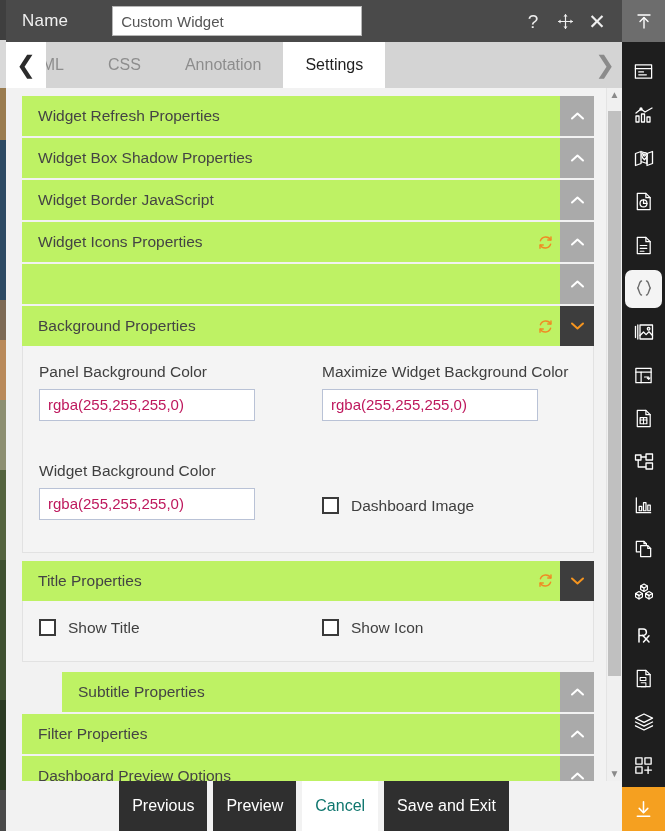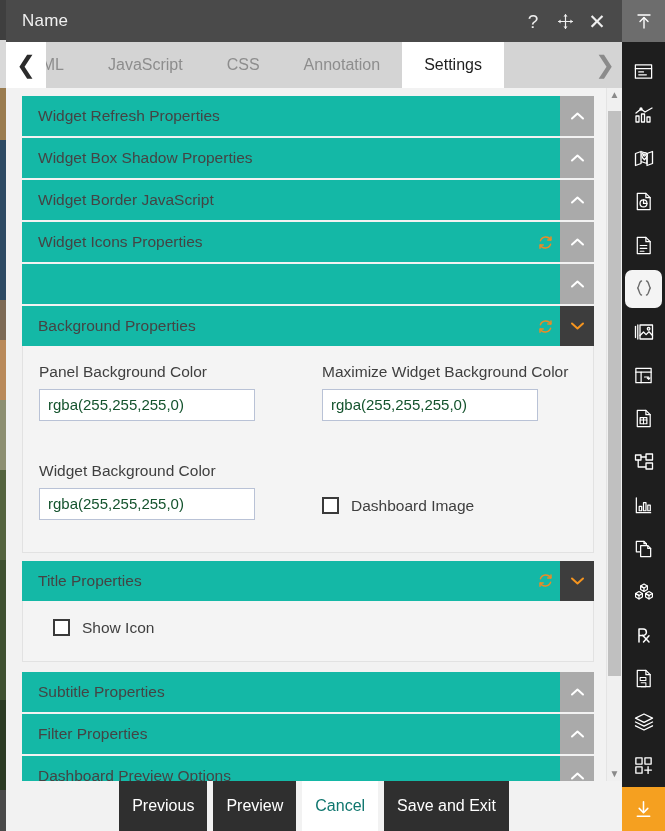--- a/index.html
+++ b/index.html
@@ -79,21 +79,21 @@
   .tab.clipped { padding-left: 0; margin-left: -14px; }
   .tab.active { background: #ffffff; color: #1f1f1f; }
 
   
   .body-wrap { flex: 1; display: flex; overflow: hidden; background: #f2f2f2; position: relative; }
   .panel {
     flex: 1; padding: 8px 12px 0 16px; overflow: hidden;
   }
   .acc { margin-bottom: 2px; }
   .acc-head {
-    height: 40px; background: #14b8a6; display: flex; align-items: center;
+    height: 40px; background: #bef264; display: flex; align-items: center;
     padding-left: 16px; cursor: pointer; position: relative;
   }
   .acc-title { font-size: 15.5px; color: #444444; }
   .acc-right { margin-left: auto; display: flex; align-items: stretch; height: 40px; }
   .refresh-icon {
     width: 30px; display: flex; align-items: center; justify-content: center;
     color: #f08a24; cursor: pointer;
   }
   .toggle {
     width: 34px; display: flex; align-items: center; justify-content: center;
@@ -105,21 +105,21 @@
   .acc-body {
     background: #f4f4f4; border: 1px solid #e2e2e2; border-top: none;
     padding: 16px 16px 32px 16px;
   }
   .grid2 { display: flex; gap: 0; }
   .col { width: 50%; }
   .col.right { padding-left: 14px; }
   .field-label { font-size: 15.5px; color: #3f3f3f; margin-bottom: 7px; line-height: 1.28; }
   .field-input {
     width: 216px; height: 32px; background: #ffffff;
-    border: 1px solid #b9c2d6; font-size: 15px; color: #14532d;
+    border: 1px solid #b9c2d6; font-size: 15px; color: #be185d;
     padding: 0 8px; font-family: "Liberation Sans", sans-serif; outline: none;
   }
   .row2 { margin-top: 40px; display: flex; }
   .cbrow { display: flex; align-items: center; gap: 12px; cursor: pointer; }
   .cbox {
     width: 17px; height: 17px; border: 2px solid #3a3a3a; background: #ffffff;
     flex-shrink: 0;
   }
   .cb-label { font-size: 15.5px; color: #3f3f3f; }
 
@@ -180,37 +180,37 @@
 <body>
 
 <div id="app">
 
   <div class="page-strip"></div>
 
   <div class="dialog">
 
     <div class="titlebar">
       <span class="titlebar-label">Name</span>
+      <input class="name-input" type="text" value="Custom Widget" style="">
       <div class="titlebar-actions">
         <span class="tb-icon tb-q">?</span>
         <span class="tb-icon">
           <svg width="17" height="17" viewBox="0 0 17 17" fill="none" stroke="currentColor" stroke-width="1.2">
             <path d="M8.5 1.5v14M1.5 8.5h14"></path>
             <path d="M8.5 1.2 6.4 3.6h4.2zM8.5 15.8 6.4 13.4h4.2zM1.2 8.5l2.4-2.1v4.2zM15.8 8.5l-2.4-2.1v4.2z" fill="currentColor" stroke="none"></path>
           </svg>
         </span>
         <span class="tb-icon tb-x">✕</span>
       </div>
     </div>
 
     <div class="tabbar">
       <div class="tab-arrow">❮</div>
       <div class="tabs">
         <div class="tab clipped">TML</div>
-        <div class="tab">JavaScript</div>
         <div class="tab">CSS</div>
         <div class="tab">Annotation</div>
         <div class="tab active">Settings</div>
       </div>
       <div class="tab-arrow right">❯</div>
     </div>
 
     <div class="body-wrap">
       <div class="panel">
 
@@ -345,31 +345,37 @@
               </div>
               <div class="toggle open">
                 <svg width="15" height="10" viewBox="0 0 15 10" fill="none" stroke="currentColor" stroke-width="2">
                     <path d="M2 2.5 7.5 7.5 13 2.5"></path>
                   </svg>
               </div>
             </div>
           </div>
           <div class="acc-body" style="padding:18px 16px 24px 16px;">
             <div class="grid2">
+              <div class="col">
+                <label class="cbrow">
+                  <span class="cbox"></span>
+                  <span class="cb-label">Show Title</span>
+                </label>
+              </div>
               <div class="col right">
                 <label class="cbrow">
                   <span class="cbox"></span>
                   <span class="cb-label">Show Icon</span>
                 </label>
               </div>
             </div>
           </div>
         </div>
 
-        <div class="acc" style="margin-top:10px;">
+        <div class="acc" style="margin-top:10px;margin-left:40px;">
           <div class="acc-head">
             <span class="acc-title">Subtitle Properties</span>
             <div class="acc-right">
               <div class="toggle">
                 <svg width="15" height="10" viewBox="0 0 15 10" fill="none" stroke="currentColor" stroke-width="2">
                     <path d="M2 7.5 7.5 2.5 13 7.5"></path>
                   </svg>
               </div>
             </div>
           </div>

